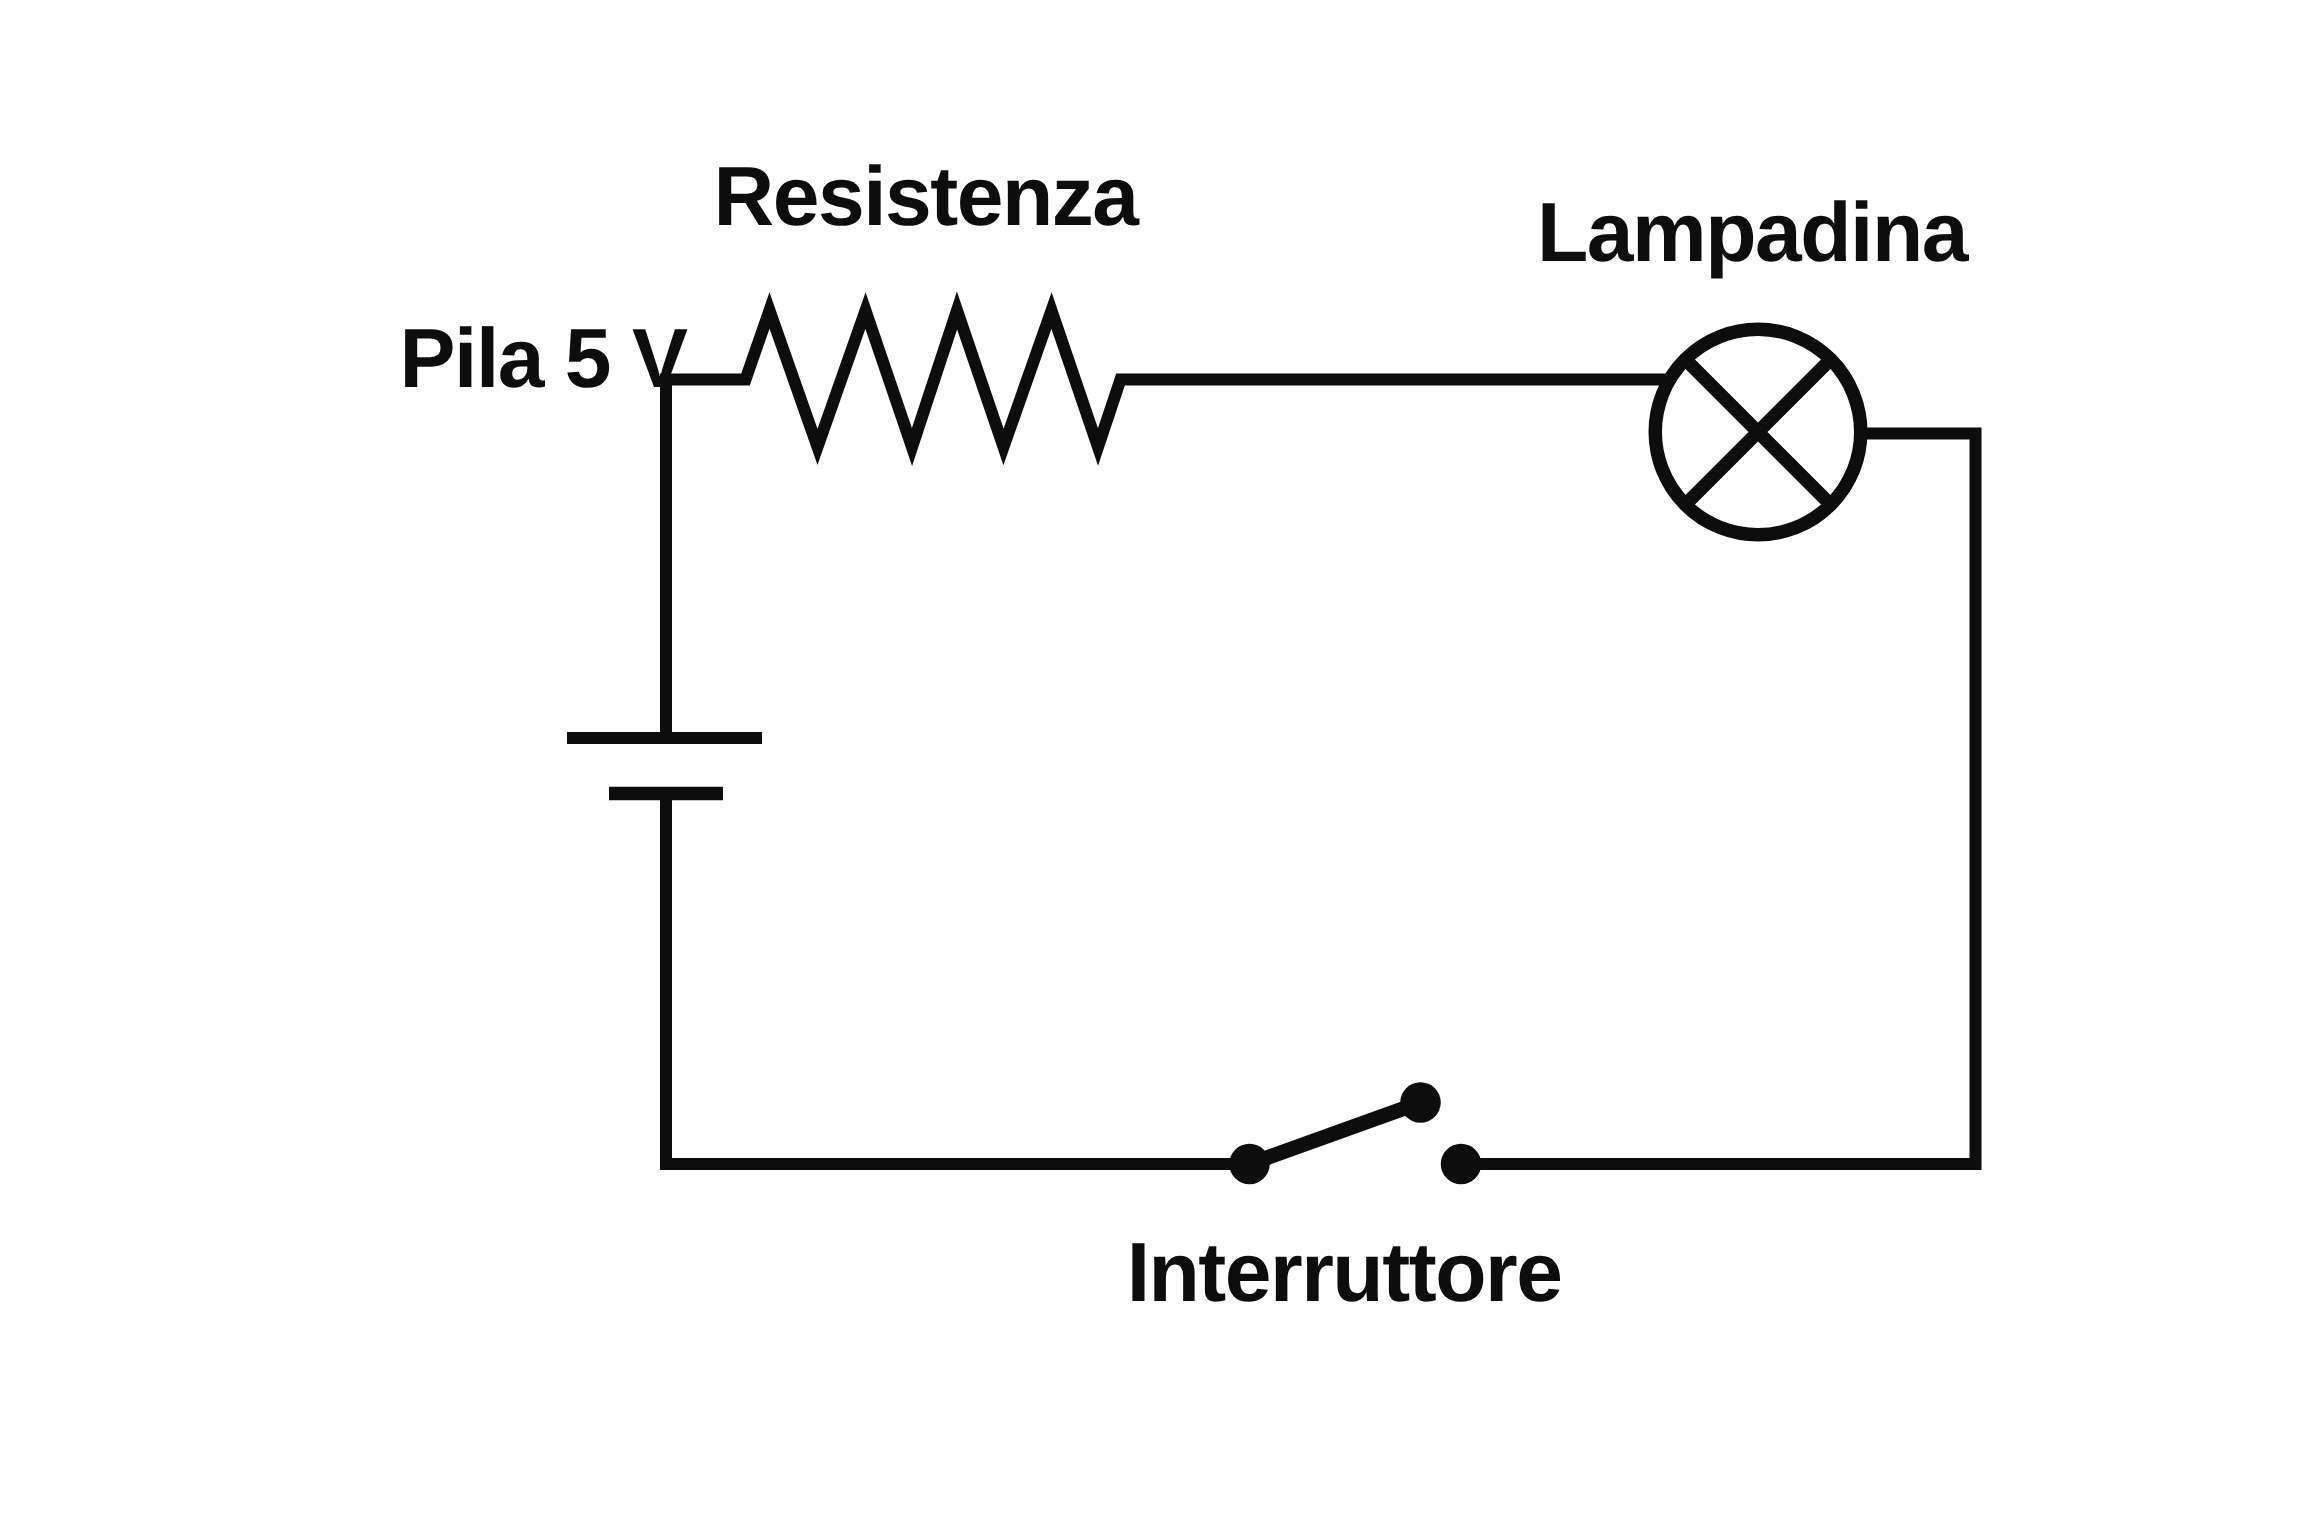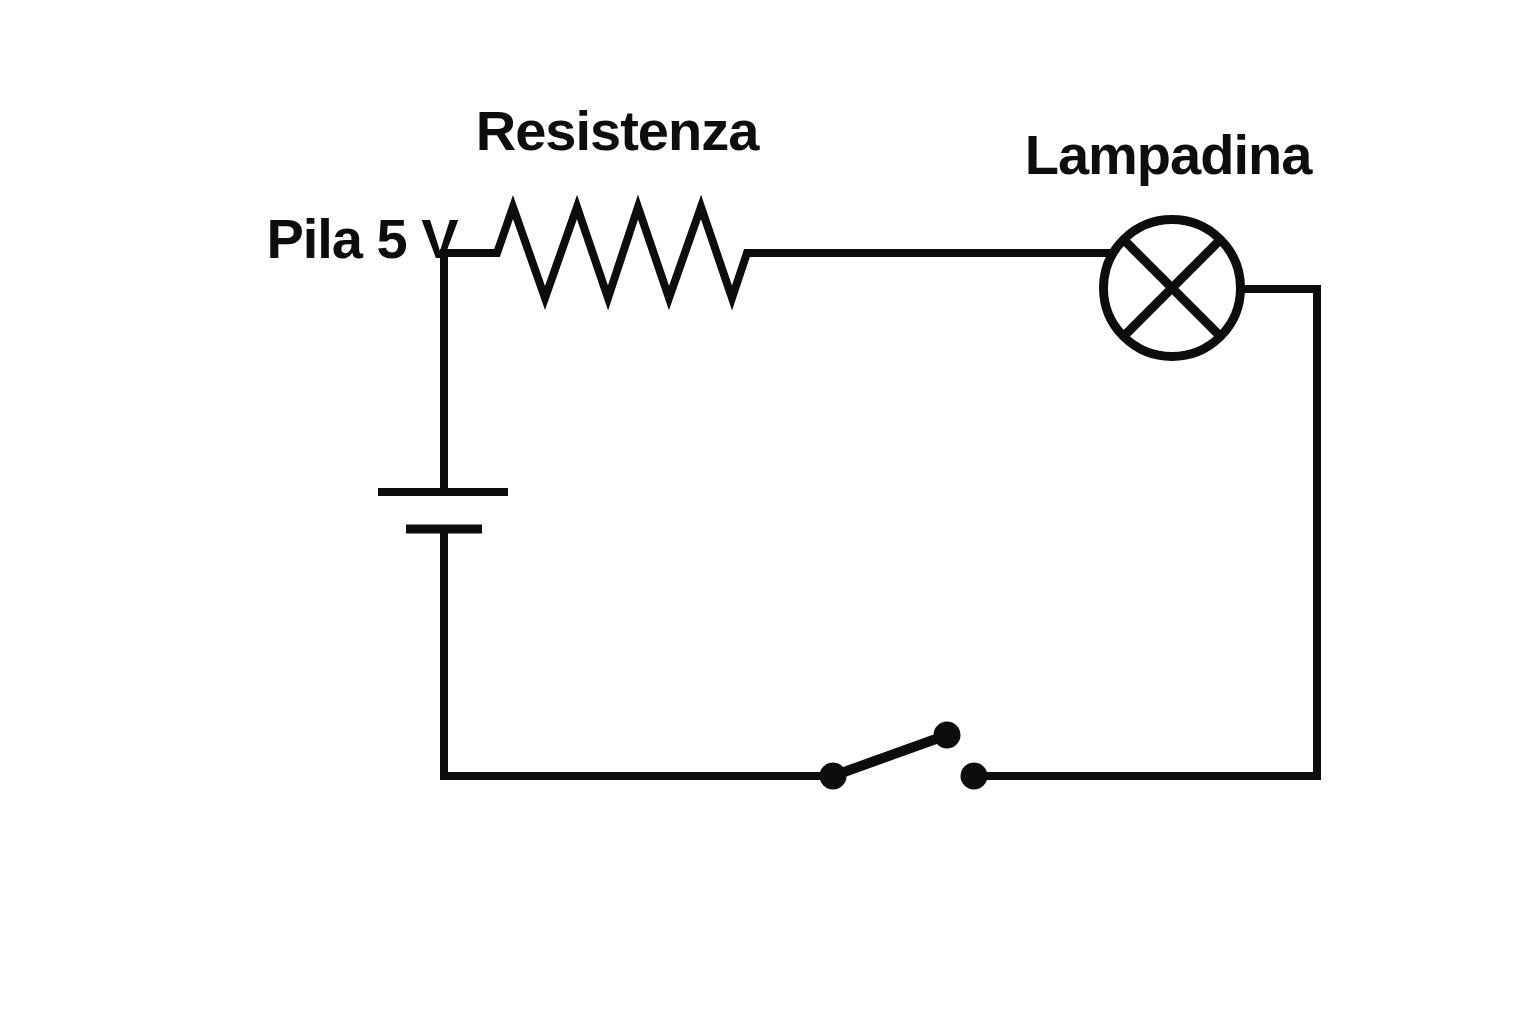--- a/index.html
+++ b/index.html
@@ -95,14 +95,15 @@
       <circle class="dot" cx="974" cy="776" r="13.5"></circle>
     </g>
   </svg>
 
   <div class="label label-resistor">Resistenza</div>
 
   <div class="label label-lamp">Lampadina</div>
 
   <div class="label label-battery">Pila 5 V</div>
 
+  <div class="label label-switch">Interruttore</div>
 
 </div>
 
 </body></html>

